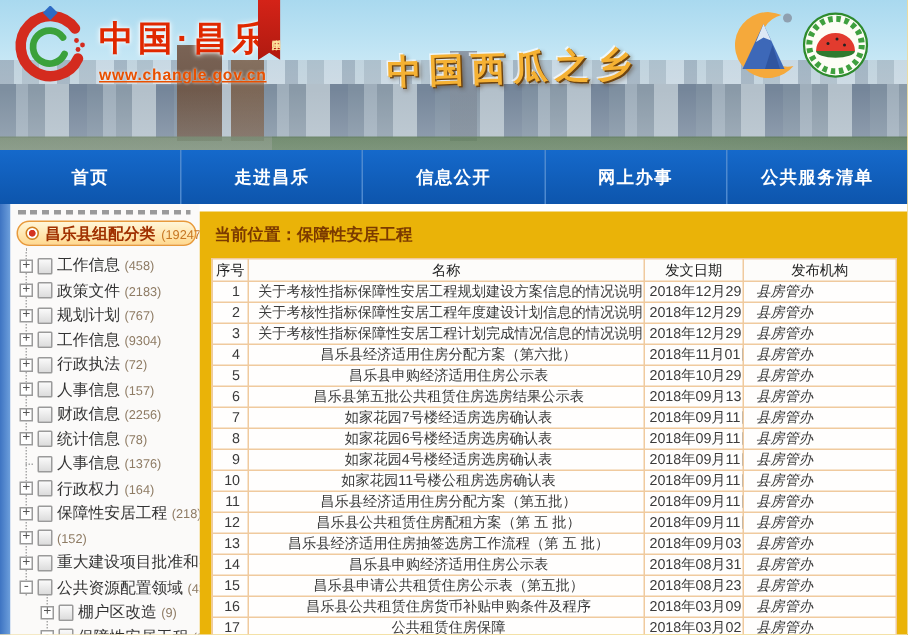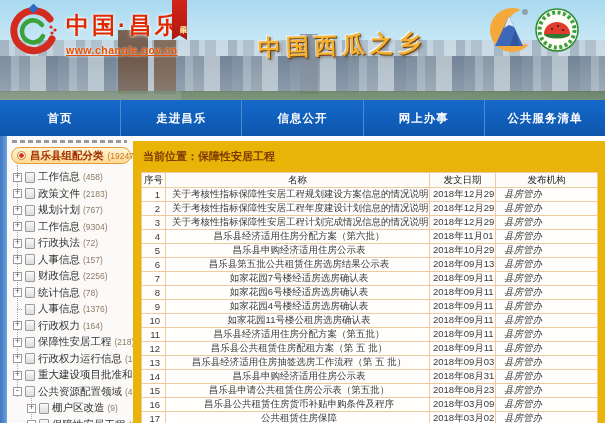--- a/index.html
+++ b/index.html
@@ -227,21 +227,20 @@
         </div>
         <div class="ti lv1">
           <span class="tbox">+</span>
           <span class="page-icon"></span>
           <span class="tl">保障性安居工程</span>
           <span class="tc">(218)</span>
         </div>
         <div class="ti lv1">
           <span class="tbox">+</span>
           <span class="page-icon"></span>
-          <span class="tl">行政权力运行信息</span>
           <span class="tc">(152)</span>
         </div>
         <div class="ti lv1">
           <span class="tbox">+</span>
           <span class="page-icon"></span>
           <span class="tl">重大建设项目批准和实施</span>
           <span class="tc"></span>
         </div>
         <div class="ti lv1">
           <span class="tbox">-</span>

